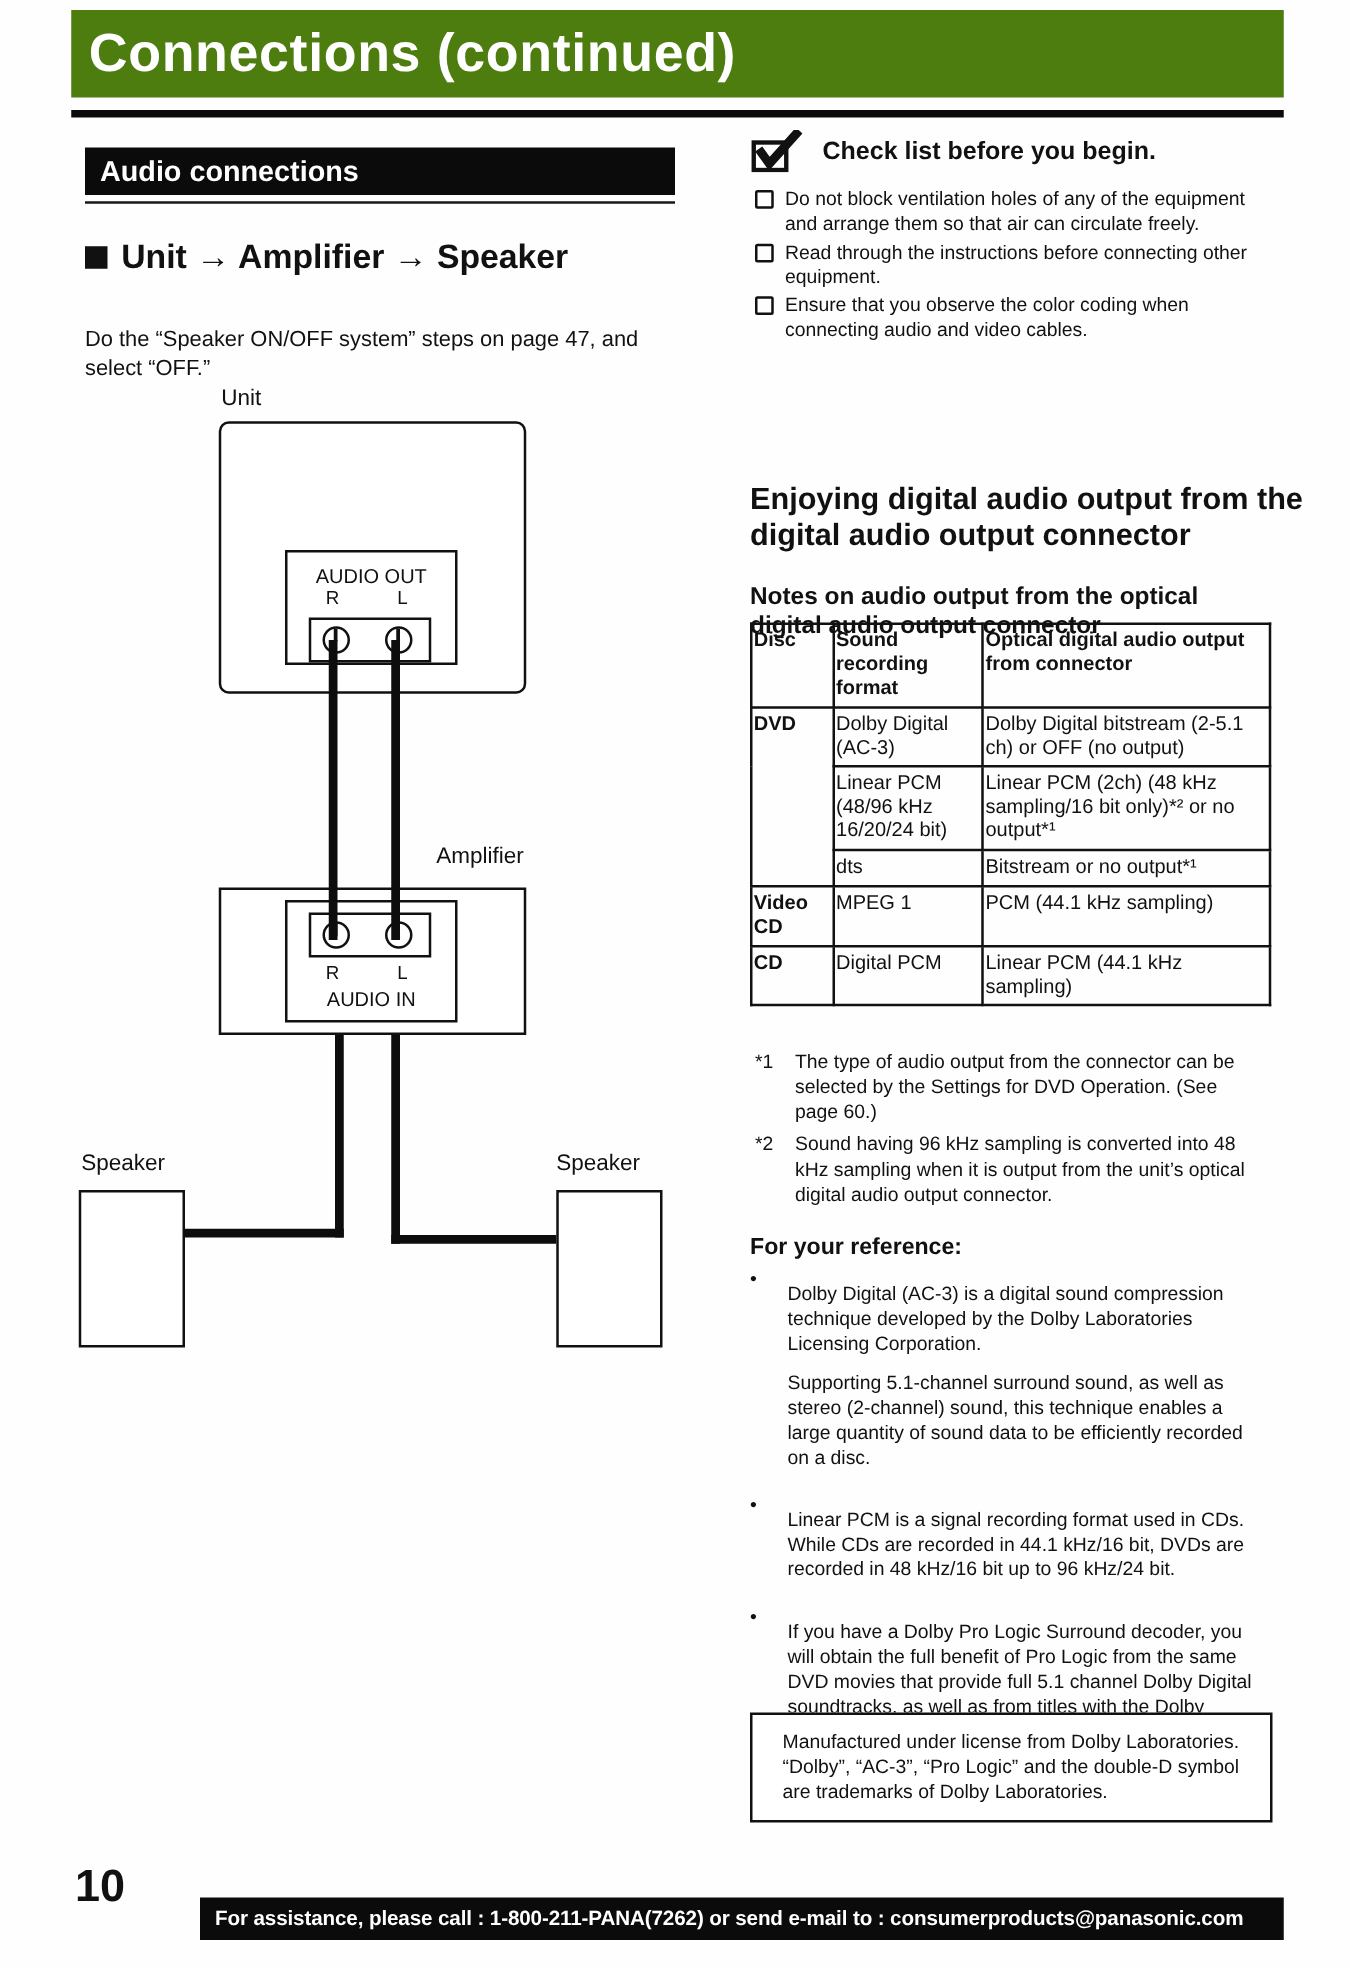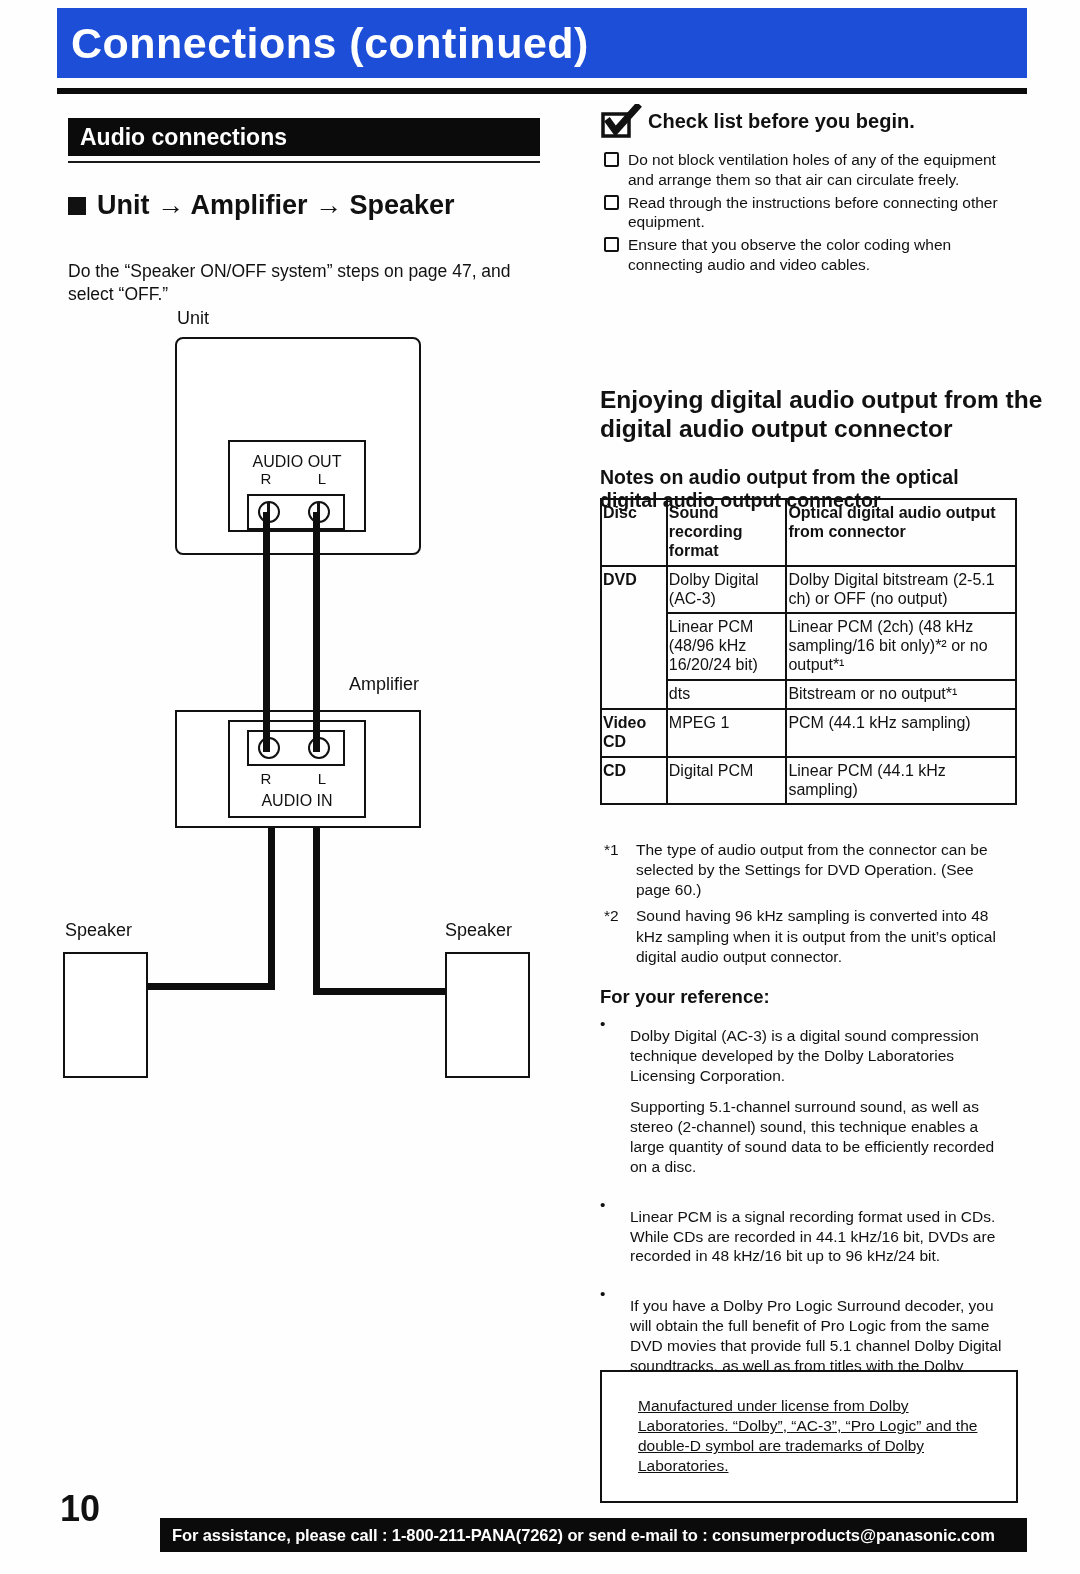--- a/index.html
+++ b/index.html
@@ -4,21 +4,21 @@
 <style>
   html,body{margin:0;padding:0;}
   body{
     width:1080px;height:1574px;position:relative;overflow:hidden;
     background:#fefefe;color:#111;
     font-family:"Liberation Sans","DejaVu Sans",sans-serif;
   }
   .abs{position:absolute;}
 
   
-  .top-banner{left:57px;top:8px;width:970px;height:70px;background:#1d4ed8;color:#fff;
+  .top-banner{left:57px;top:8px;width:970px;height:70px;background:#4d7c0f;color:#fff;
     font-size:43px;font-weight:bold;line-height:70px;padding-left:14px;letter-spacing:.5px;box-sizing:border-box;}
   .top-rule{left:57px;top:88px;width:970px;height:6px;background:#0b0b0b;}
 
   
   .section-bar{left:68px;top:118px;width:472px;height:38px;background:#0b0b0b;color:#fff;
     font-size:23px;font-weight:bold;line-height:38px;padding-left:12px;box-sizing:border-box;}
   .section-rule{left:68px;top:161px;width:472px;height:2px;background:#1a1a1a;}
   .unit-heading{left:68px;top:190px;display:flex;align-items:center;gap:11px;
     font-size:27px;font-weight:bold;}
   .sq-bullet{width:18px;height:18px;background:#111;display:inline-block;flex:none;}
@@ -50,21 +50,21 @@
   .amp-label{left:292px;top:374px;text-align:right;}
   .cable-s1v{left:211px;top:528px;width:7px;height:162px;}
   .cable-s1h{left:90px;top:683px;width:128px;height:7px;}
   .cable-s2v{left:256px;top:528px;width:7px;height:167px;}
   .cable-s2h{left:256px;top:688px;width:132px;height:7px;}
   .spk-label-l{left:8px;top:620px;} .spk-label-r{left:388px;top:620px;}
   .spk-box{position:absolute;width:85px;height:126px;border:2px solid #111;background:#fff;}
   .spk-l{left:6px;top:652px;} .spk-r{left:388px;top:652px;}
 
   
-  .chk-title{left:600px;top:104px;display:flex;align-items:center;gap:6px;
+  .chk-title{left:600px;top:104px;display:flex;align-items:center;gap:16px;
     font-size:20px;font-weight:bold;}
   .chk-list{left:604px;top:150px;width:424px;}
   .chk-item{display:flex;gap:9px;margin-bottom:3px;font-size:15.5px;line-height:1.28;}
   .chk-box{width:15px;height:15px;border:2px solid #111;border-radius:2px;flex:none;margin-top:2px;box-sizing:border-box;}
   .chk-text{width:392px;}
 
   .dig-heading{left:600px;top:366px;width:450px;font-size:24.5px;font-weight:bold;line-height:1.18;}
   .notes-heading{left:600px;top:446px;width:420px;font-size:19.5px;font-weight:bold;line-height:1.2;}
 
   .audio-table{left:600px;top:498px;width:417px;border-collapse:collapse;font-size:16px;line-height:1.18;}
@@ -81,21 +81,21 @@
 
   .ref-title{left:600px;top:986px;font-size:18.5px;font-weight:bold;}
   .ref-bullets{left:600px;top:1014px;width:432px;font-size:15.5px;line-height:1.28;}
   .bullet{display:flex;gap:8px;margin-bottom:6px;}
   .dot{flex:none;width:10px;}
   .btext{width:400px;}
   .btext p{margin:12px;}
 
   .license-box{left:600px;top:1370px;width:418px;border:2px solid #111;background:#fff;
     padding:12px 18px 12px 24px;box-sizing:border-box;font-size:15.5px;line-height:1.3;}
-  .license-box p{margin:12px;text-decoration:underline;}
+  .license-box p{margin:0;}
 
   .page-num{left:60px;top:1488px;font-size:36px;font-weight:bold;}
   .footer-bar{left:160px;top:1518px;width:867px;height:34px;background:#0b0b0b;color:#fff;
     font-size:16.5px;font-weight:bold;line-height:34px;padding-left:12px;box-sizing:border-box;letter-spacing:-0.1px;}
 </style>
 </head>
 <body>
 
 <div class="abs top-banner">
   <span>Connections (continued)</span>

